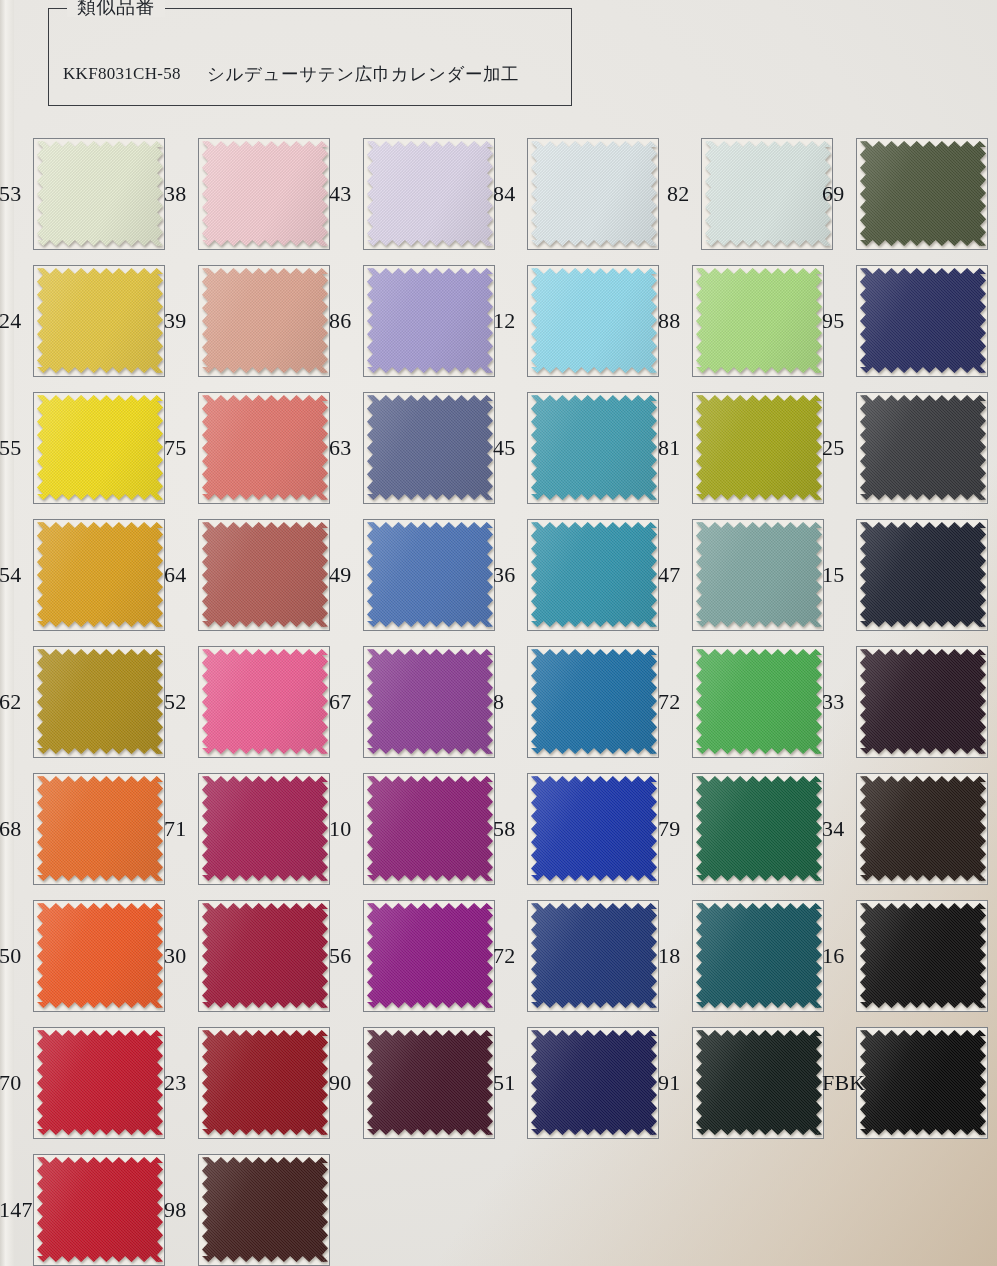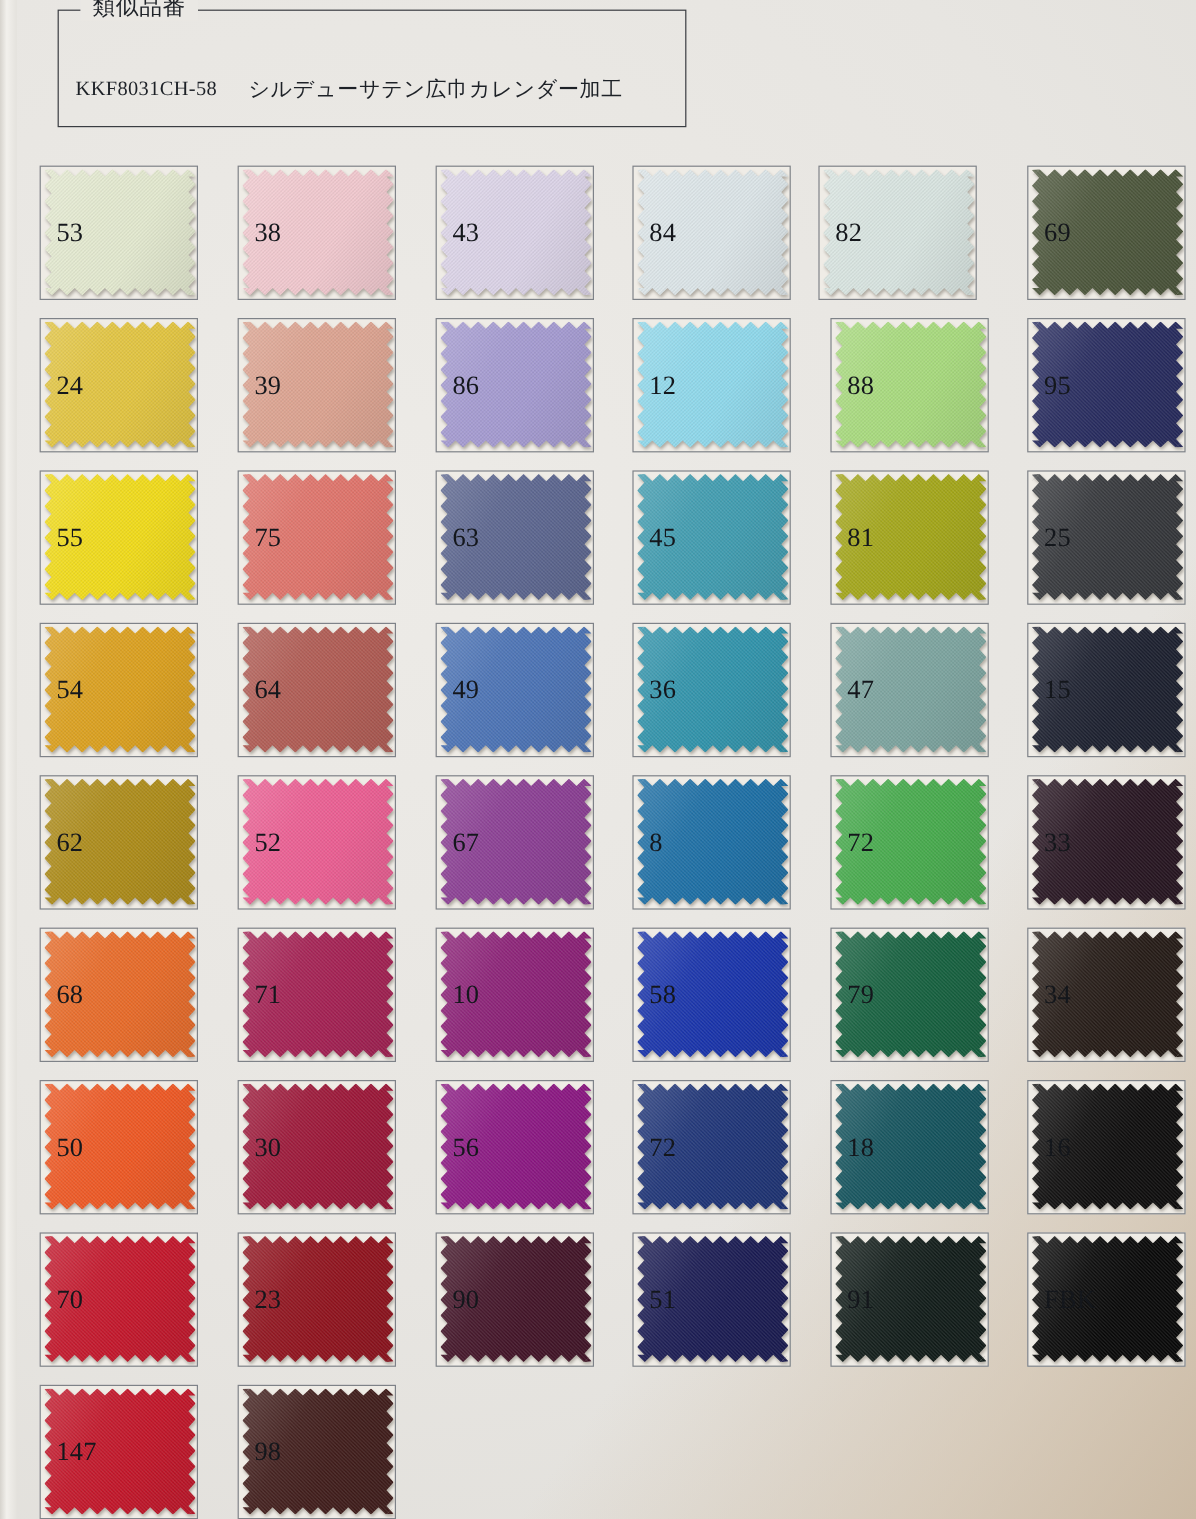--- a/index.html
+++ b/index.html
@@ -114,21 +114,20 @@
     left: -1px;
     top: 50%;
     transform: translateY(-50%);
     font-family: "Liberation Serif", "DejaVu Serif", serif;
     font-size: 22px;
     color: #14171c;
     letter-spacing: 0.2px;
     line-height: 1;
     white-space: nowrap;
     z-index: 4;
-    padding-left: 48px;
   }
   .cell-label.lbl-wide { font-size: 22px; }
   .frame {
     position: absolute;
     left: 33px;
     top: 8px;
     width: 132px;
     height: 112px;
     border: 1px solid #7e8288;
     box-sizing: border-box;
@@ -225,21 +224,21 @@
         <div class="cell-label">84</div>
         <div class="frame">
           <div class="swatch" style="mask-image: none;">
             <div class="swatch-inner" style="background: rgb(221, 230, 233); clip-path: polygon(0px 6px, 6.3px 0px, 12.6px 6px, 18.9px 0px, 25.2px 6px, 31.5px 0px, 37.8px 6px, 44.1px 0px, 50.4px 6px, 56.7px 0px, 63px 6px, 69.3px 0px, 75.6px 6px, 81.9px 0px, 88.2px 6px, 94.5px 0px, 100.8px 6px, 107.1px 0px, 113.4px 6px, 119.7px 0px, 126px 6px, 120px 6px, 126px 12.6px, 120px 19.1px, 126px 25.7px, 120px 32.3px, 126px 38.8px, 120px 45.4px, 126px 51.9px, 120px 58.5px, 126px 65.1px, 120px 71.6px, 126px 78.2px, 120px 84.8px, 126px 91.3px, 120px 97.9px, 126px 104.4px, 120px 105px, 126px 99px, 119.7px 105px, 113.4px 99px, 107.1px 105px, 100.8px 99px, 94.5px 105px, 88.2px 99px, 81.9px 105px, 75.6px 99px, 69.3px 105px, 63px 99px, 56.7px 105px, 50.4px 99px, 44.1px 105px, 37.8px 99px, 31.5px 105px, 25.2px 99px, 18.9px 105px, 12.6px 99px, 6.3px 105px, 0px 99px, 6px 99px, 0px 92.4px, 6px 85.9px, 0px 79.3px, 6px 72.8px, 0px 66.2px, 6px 59.6px, 0px 53.1px, 6px 46.5px, 0px 39.9px, 6px 33.4px, 0px 26.8px, 6px 20.3px, 0px 13.7px, 6px 7.1px, 0px 0.6px, 6px 0px);">
               <div class="weave"></div>
               <div class="sheen"></div>
             </div>
           </div>
         </div>
       </div>
-      <div class="cell" style="left: 649px; text-align: right;">
+      <div class="cell" style="left: 668px; text-align: right;">
         <div class="cell-label">82</div>
         <div class="frame">
           <div class="swatch" style="mask-image: none;">
             <div class="swatch-inner" style="background: rgb(217, 229, 225); clip-path: polygon(0px 6px, 6.3px 0px, 12.6px 6px, 18.9px 0px, 25.2px 6px, 31.5px 0px, 37.8px 6px, 44.1px 0px, 50.4px 6px, 56.7px 0px, 63px 6px, 69.3px 0px, 75.6px 6px, 81.9px 0px, 88.2px 6px, 94.5px 0px, 100.8px 6px, 107.1px 0px, 113.4px 6px, 119.7px 0px, 126px 6px, 120px 6px, 126px 12.6px, 120px 19.1px, 126px 25.7px, 120px 32.3px, 126px 38.8px, 120px 45.4px, 126px 51.9px, 120px 58.5px, 126px 65.1px, 120px 71.6px, 126px 78.2px, 120px 84.8px, 126px 91.3px, 120px 97.9px, 126px 104.4px, 120px 105px, 126px 99px, 119.7px 105px, 113.4px 99px, 107.1px 105px, 100.8px 99px, 94.5px 105px, 88.2px 99px, 81.9px 105px, 75.6px 99px, 69.3px 105px, 63px 99px, 56.7px 105px, 50.4px 99px, 44.1px 105px, 37.8px 99px, 31.5px 105px, 25.2px 99px, 18.9px 105px, 12.6px 99px, 6.3px 105px, 0px 99px, 6px 99px, 0px 92.4px, 6px 85.9px, 0px 79.3px, 6px 72.8px, 0px 66.2px, 6px 59.6px, 0px 53.1px, 6px 46.5px, 0px 39.9px, 6px 33.4px, 0px 26.8px, 6px 20.3px, 0px 13.7px, 6px 7.1px, 0px 0.6px, 6px 0px);">
               <div class="weave"></div>
               <div class="sheen"></div>
             </div>
           </div>
         </div>
       </div>

